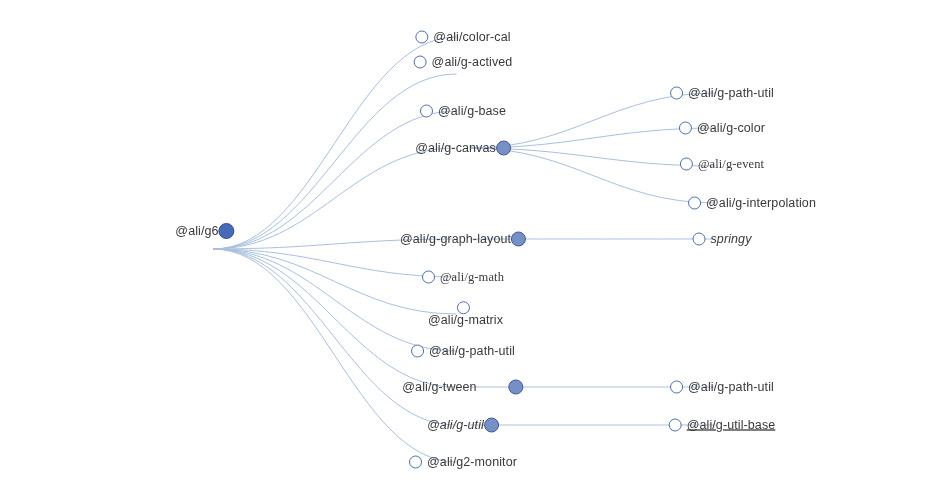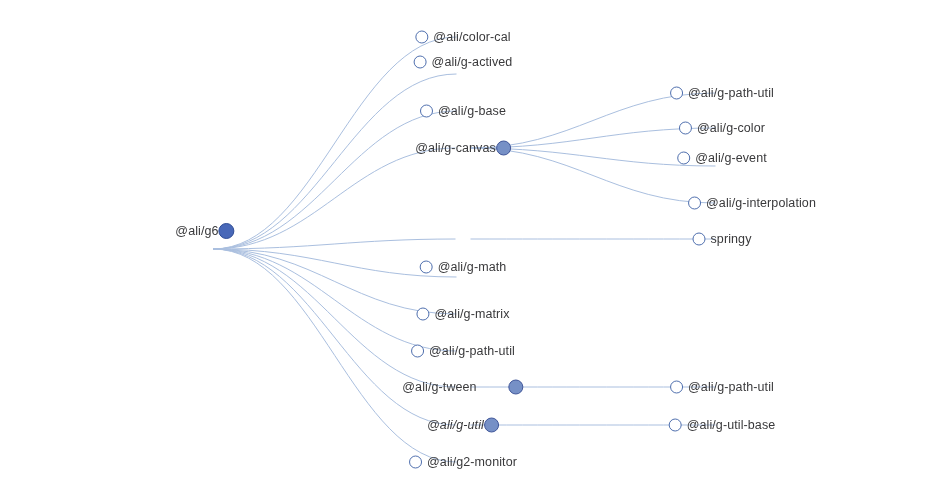--- a/index.html
+++ b/index.html
@@ -121,25 +121,29 @@
         <span class="node-label">@ali/g-actived</span>
       </div>
       <div class="tree-node label-right" style="left: 463px; top: 111px;">
         <span class="node-dot leaf"></span>
         <span class="node-label">@ali/g-base</span>
       </div>
       <div class="tree-node label-left" style="left: 463px; top: 148px;">
         <span class="node-dot branch"></span>
         <span class="node-label">@ali/g-canvas</span>
       </div>
-      <div class="tree-node label-right" style="left: 463px; top: 267px;">
+      <div class="tree-node label-left" style="left: 463px; top: 239px;">
+        <span class="node-dot branch"></span>
+        <span class="node-label">@ali/g-graph-layout</span>
+      </div>
+      <div class="tree-node label-right" style="left: 463px; top: 277px; font-family: Liberation Serif, serif;">
         <span class="node-dot leaf"></span>
         <span class="node-label">@ali/g-math</span>
       </div>
-      <div class="tree-node label-right" style="left: 463px; top: 314px;">
+      <div class="tree-node label-right" style="left: 463px; top: 314px; flex-direction: column;">
         <span class="node-dot leaf"></span>
         <span class="node-label">@ali/g-matrix</span>
       </div>
       <div class="tree-node label-right" style="left: 463px; top: 351px;">
         <span class="node-dot leaf"></span>
         <span class="node-label">@ali/g-path-util</span>
       </div>
       <div class="tree-node label-left" style="left: 463px; top: 387px; gap: 32px;">
         <span class="node-dot branch"></span>
         <span class="node-label">@ali/g-tween</span>
@@ -153,34 +157,34 @@
         <span class="node-label">@ali/g2-monitor</span>
       </div>
       <div class="tree-node label-right" style="left: 722px; top: 93px;">
         <span class="node-dot leaf"></span>
         <span class="node-label">@ali/g-path-util</span>
       </div>
       <div class="tree-node label-right" style="left: 722px; top: 128px;">
         <span class="node-dot leaf"></span>
         <span class="node-label">@ali/g-color</span>
       </div>
-      <div class="tree-node label-right" style="left: 722px; top: 158px;">
+      <div class="tree-node label-right" style="left: 722px; top: 164px; font-family: Liberation Serif, serif;">
         <span class="node-dot leaf"></span>
         <span class="node-label">@ali/g-event</span>
       </div>
       <div class="tree-node label-right" style="left: 752px; top: 203px;">
         <span class="node-dot leaf"></span>
         <span class="node-label">@ali/g-interpolation</span>
       </div>
-      <div class="tree-node label-right" style="left: 722px; top: 239px;">
+      <div class="tree-node label-right" style="left: 722px; top: 239px; font-style: italic;">
         <span class="node-dot leaf"></span>
         <span class="node-label">springy</span>
       </div>
       <div class="tree-node label-right" style="left: 722px; top: 387px;">
         <span class="node-dot leaf"></span>
         <span class="node-label">@ali/g-path-util</span>
       </div>
-      <div class="tree-node label-right" style="left: 722px; top: 425px;">
+      <div class="tree-node label-right" style="left: 722px; top: 425px; text-decoration: underline;">
         <span class="node-dot leaf"></span>
         <span class="node-label">@ali/g-util-base</span>
       </div>
     </div>
 </div>
 
 </body></html>

